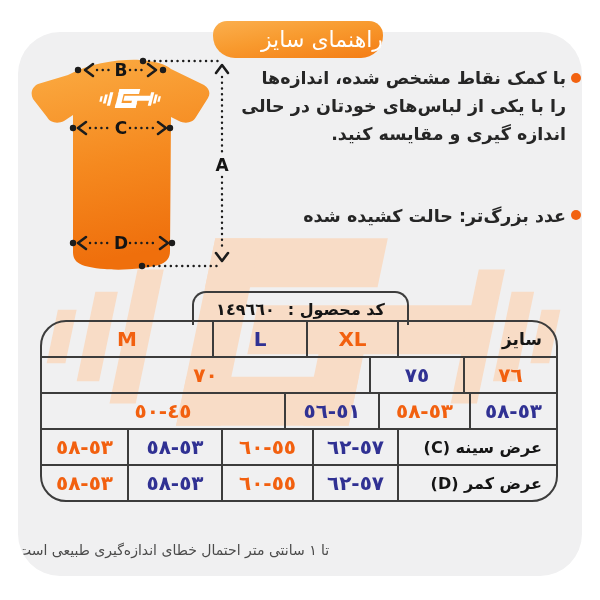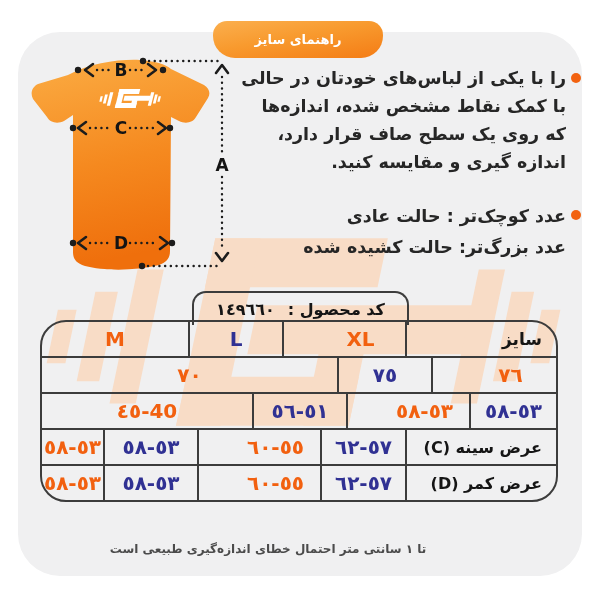--- a/index.html
+++ b/index.html
@@ -10,22 +10,22 @@
   .panel{position:absolute;left:18px;top:32px;width:564px;height:544px;
          background:#f0f0f1;border-radius:42px;overflow:hidden;}
 
   
   .watermark{position:absolute;left:22px;top:166px;width:525px;height:268px;color:#f8dcc6;}
 
   
   .badge{position:absolute;left:213px;top:21px;width:170px;height:37px;z-index:5;
          background:linear-gradient(170deg,#fbaf4e 0%,#f89a2e 45%,#f47c15 100%);
          border-radius:14px 14px 22px 22px;
-         display:flex;align-items:center;justify-content:center;
-         color:#ffffff;font-size:13px;font-weight:700;}
+         display:flex;align-items:center;justify-content:flex-end;
+         color:#ffffff;font-size:22px;font-weight:400;}
 
   
   .figure{position:absolute;left:2px;top:23px;width:240px;height:225px;}
   .mlabel{font-family:"DejaVu Sans",sans-serif;font-size:17px;font-weight:700;fill:#141414;}
   .dotline{stroke:#1c1c1c;stroke-width:2.4;stroke-linecap:round;stroke-dasharray:0.1 5.6;fill:none;}
   .chev{stroke:#1c1c1c;stroke-width:2.6;fill:none;stroke-linecap:round;stroke-linejoin:round;}
   .mdot{fill:#1c1c1c;}
 
   
   .bullet{position:absolute;right:16px;width:332px;direction:rtl;text-align:right;
@@ -44,33 +44,33 @@
   
   .size-table{position:absolute;left:22px;top:288px;width:514px;height:178px;z-index:2;
               border:2px solid #3c3c3c;border-radius:26px;overflow:hidden;
               display:flex;flex-direction:column;direction:rtl;}
   .trow{flex:1;display:flex;direction:rtl;}
   .trow + .trow{border-top:2px solid #3c3c3c;}
   .tcell{display:flex;align-items:center;justify-content:center;
          font-weight:700;font-size:20px;box-sizing:border-box;}
   .trow > .tcell:not(:first-child){border-left:none;border-right:2px solid #3c3c3c;}
   .col-label{flex:0 0 149px;justify-content:flex-start;padding-right:14px;
-             color:#151515;font-size:16px;font-weight:600;}
+             color:#151515;font-size:16px;font-weight:600;margin-left:8px;}
   .col-xxl{flex:0 0 85px;}
-  .col-xl{flex:0 0 91px;margin-left:32px;}
+  .col-xl{flex:0 0 91px;}
   .col-l{flex:0 0 94px;}
   .col-m{flex:1;}
   .thead .tcell{font-size:20px;}
   .thead .col-label{font-size:17px;}
   .c-orange{color:#f2600f;}
   .c-navy{color:#303193;}
 
   
-  .footnote{position:absolute;top:510px;left:0;width:500px;text-align:center;direction:rtl;
-            color:#4b4b4b;font-size:12px;font-weight:700;z-index:4;}
+  .footnote{position:absolute;top:510px;left:0;width:500px;text-align:left;direction:rtl;
+            color:#4b4b4b;font-size:14px;font-weight:400;z-index:4;}
 </style>
 </head>
 <body>
 
 <svg width="0" height="0" style="position:absolute" aria-hidden="true">
   <defs>
     <symbol id="brand-logo" viewBox="0 0 140 60">
       <g transform="translate(9 0) skewX(-14)">
         <rect x="2" y="25" width="5" height="12"></rect>
         <rect x="11" y="21" width="6" height="20"></rect>
@@ -149,29 +149,27 @@
         <path class="chev" d="M196,18 L202,10 L208,18"></path>
           <path class="chev" d="M196,198 L202,206 L208,198"></path>
         <path class="dotline" d="M202,22 V98"></path>
           <path class="dotline" d="M202,122 V194"></path>
         <text class="mlabel" x="202" y="116" text-anchor="middle">A</text>
       </g>
     </svg>
 
     <div class="bullet bullet-1">
       <span class="dot"></span>
+      <div>با کمک نقاط مشخص شده، اندازه‌ها</div>
       <div>را با یکی از لباس‌های خودتان در حالی</div>
-      <div>با کمک نقاط مشخص شده، اندازه‌ها</div>
-      <div>که روی یک سطح صاف قرار دارد،</div>
       <div>اندازه گیری و مقایسه کنید.</div>
     </div>
 
     <div class="bullet bullet-2">
       <span class="dot"></span>
-      <div>عدد کوچک‌تر : حالت عادی</div>
       <div>عدد بزرگ‌تر: حالت کشیده شده</div>
     </div>
 
     <div class="code-box">
       <span>کد محصول :</span>
       <span dir="ltr">١٤٩٦٦٠</span>
     </div>
 
     <div class="size-table">
       <div class="trow thead">
@@ -184,21 +182,21 @@
       <div class="trow">
         <div class="tcell col-xl c-orange" dir="ltr">٧٦</div>
         <div class="tcell col-l c-navy" dir="ltr">٧٥</div>
         <div class="tcell col-m c-orange" dir="ltr">٧٠</div>
       </div>
 
       <div class="trow">
         <div class="tcell col-xxl c-navy" dir="ltr">٥٣-٥٨</div>
         <div class="tcell col-xl c-orange" dir="ltr">٥٣-٥٨</div>
         <div class="tcell col-l c-navy" dir="ltr">٥١-٥٦</div>
-        <div class="tcell col-m c-orange" dir="ltr">٤٥-40</div>
+        <div class="tcell col-m c-orange" dir="ltr">٤٥-٥٠</div>
       </div>
 
       <div class="trow">
         <div class="tcell col-label">عرض سینه (C)</div>
         <div class="tcell col-xxl c-navy" dir="ltr">٥٧-٦٢</div>
         <div class="tcell col-xl c-orange" dir="ltr">٥٥-٦٠</div>
         <div class="tcell col-l c-navy" dir="ltr">٥٣-٥٨</div>
         <div class="tcell col-m c-orange" dir="ltr">٥٣-٥٨</div>
       </div>
 

